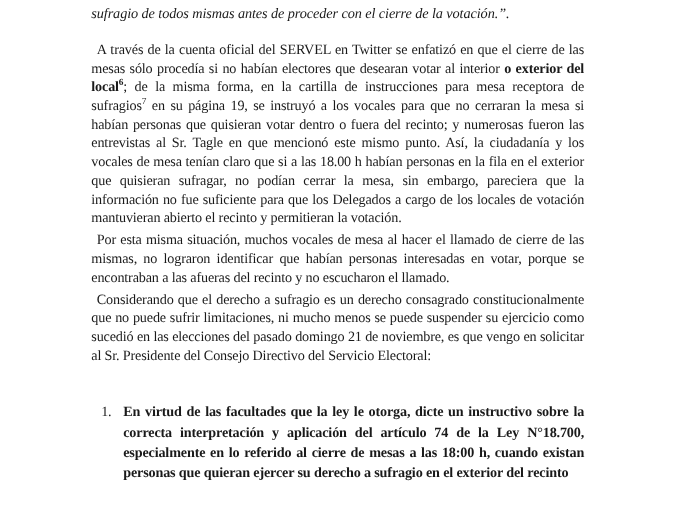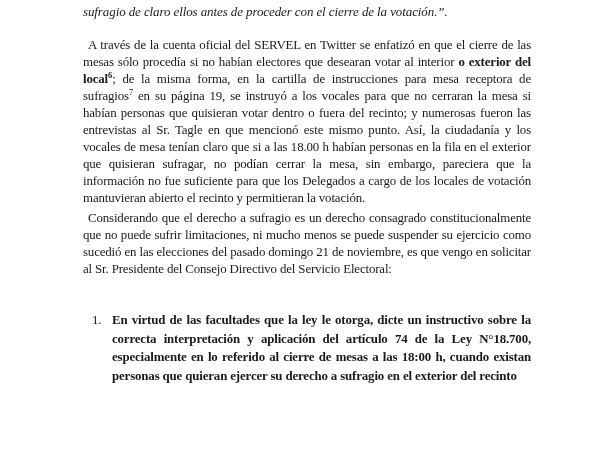--- a/index.html
+++ b/index.html
@@ -55,24 +55,25 @@
     flex: 1;
     text-align: justify;
     font-weight: bold;
   }
 </style>
 </head>
 <body>
 
 <div class="page">
 
-  <p class="quote-line">sufragio de claro ellos antes de proceder con el cierre de la votación.”.</p>
+  <p class="quote-line">sufragio de todos mismas antes de proceder con el cierre de la votación.”.</p>
 
   <p class="para"><span>A través de la cuenta oficial del SERVEL en Twitter se enfatizó en que el cierre de las mesas sólo procedía si no habían electores que desearan votar al interior </span><span class="seg-bold">o exterior del local</span><sup class="seg-bold">6</sup><span>; de la misma forma, en la cartilla de instrucciones para mesa receptora de sufragios</span><sup>7</sup><span> en su página 19, se instruyó a los vocales para que no cerraran la mesa si habían personas que quisieran votar dentro o fuera del recinto; y numerosas fueron las entrevistas al Sr. Tagle en que mencionó este mismo punto. Así, la ciudadanía y los vocales de mesa tenían claro que si a las 18.00 h habían personas en la fila en el exterior que quisieran sufragar, no podían cerrar la mesa, sin embargo, pareciera que la información no fue suficiente para que los Delegados a cargo de los locales de votación mantuvieran abierto el recinto y permitieran la votación.</span></p>
 
+  <p class="para"><span>Por esta misma situación, muchos vocales de mesa al hacer el llamado de cierre de las mismas, no lograron identificar que habían personas interesadas en votar, porque se encontraban a las afueras del recinto y no escucharon el llamado.</span></p>
 
   <p class="para"><span>Considerando que el derecho a sufragio es un derecho consagrado constitucionalmente que no puede sufrir limitaciones, ni mucho menos se puede suspender su ejercicio como sucedió en las elecciones del pasado domingo 21 de noviembre, es que vengo en solicitar al Sr. Presidente del Consejo Directivo del Servicio Electoral:</span></p>
 
   <div class="request-list">
     <div class="list-row">
       <span class="list-number">1.</span>
       <span class="list-text">En virtud de las facultades que la ley le otorga, dicte un instructivo sobre la correcta interpretación y aplicación del artículo 74 de la Ley N°18.700, especialmente en lo referido al cierre de mesas a las 18:00 h, cuando existan personas que quieran ejercer su derecho a sufragio en el exterior del recinto</span>
     </div>
   </div>
 

